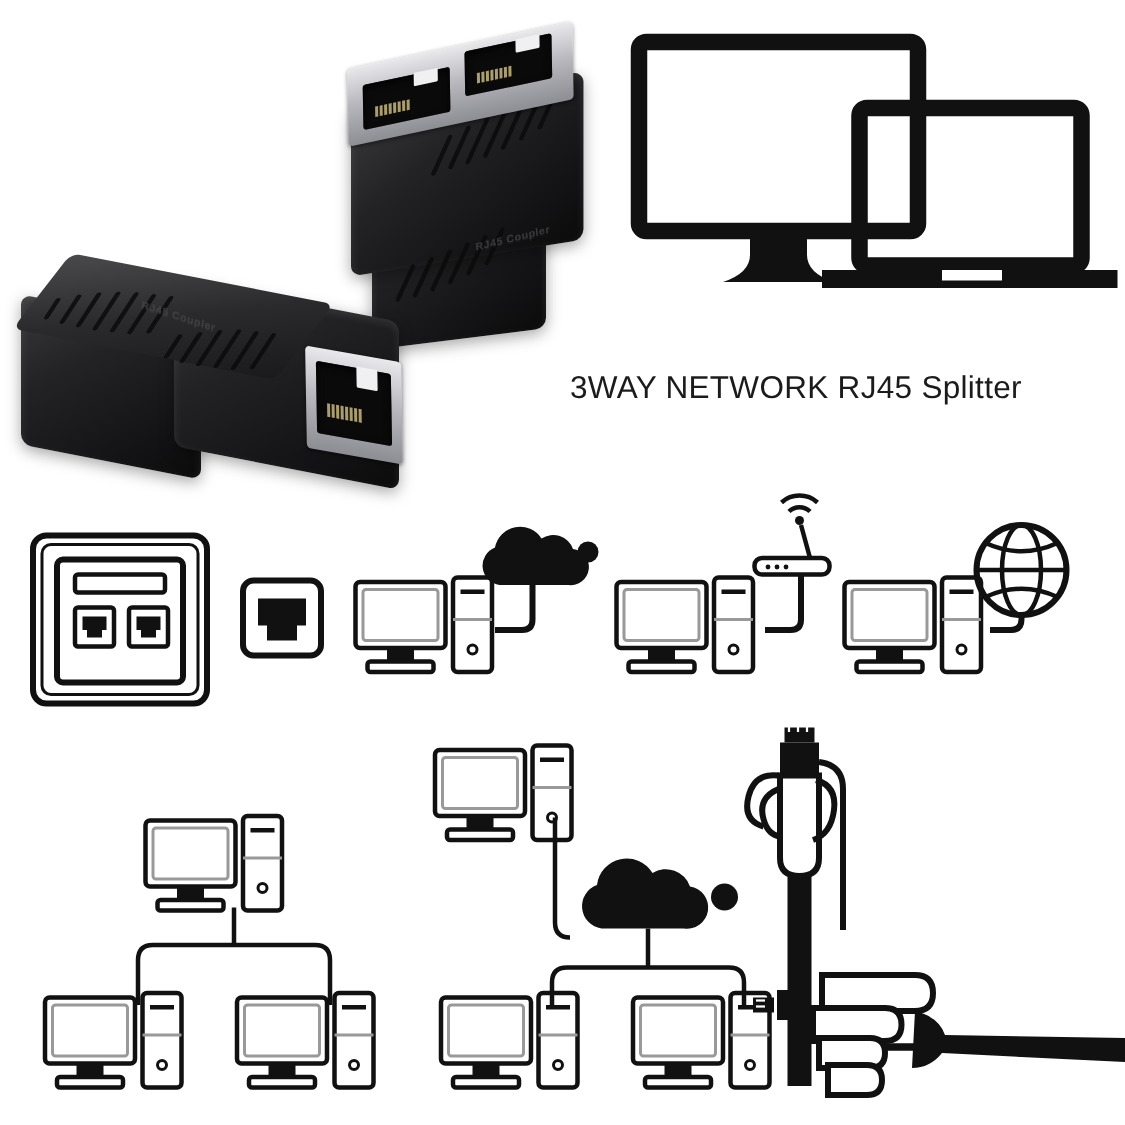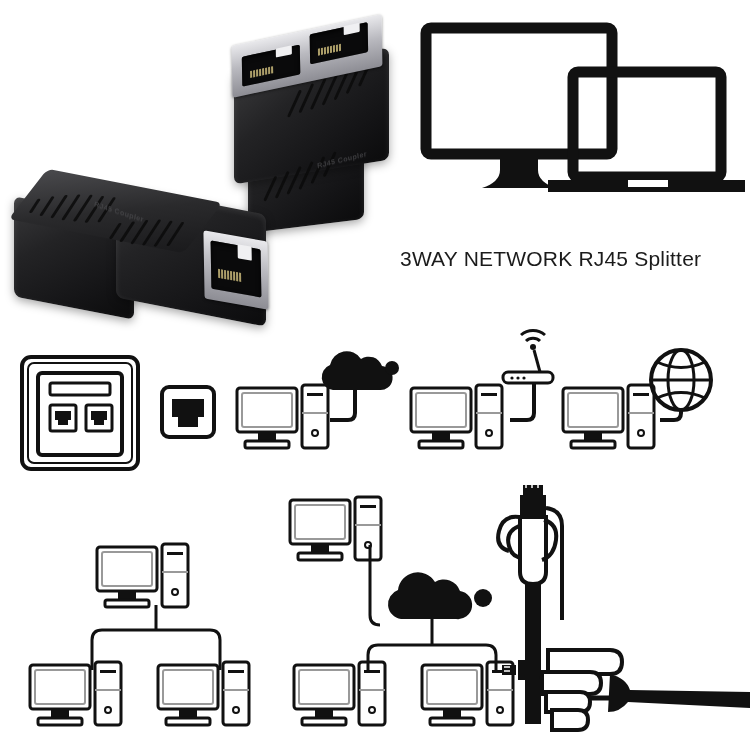--- a/index.html
+++ b/index.html
@@ -162,21 +162,21 @@
       <path d="M80 134 L80 150 Q80 162 62 168 L136 168 Q118 162 118 150 L118 134 Z" fill="#111"></path>
     </g>
 
     <g>
       <rect x="153" y="52" width="148" height="105" rx="5" fill="none" stroke="#111" stroke-width="11"></rect>
       <path d="M128 160 L325 160 L325 172 L128 172 Z" fill="#111"></path>
       <rect x="208" y="160" width="40" height="7" fill="#fff"></rect>
     </g>
   </svg>
 
-  <div class="title" style="left:400px;top:247px;">3WAY NETWORK RJ45 Splitter</div>
+  <div class="title" style="left:380px;top:247px;">3WAY NETWORK RJ45 Splitter</div>
 
   <svg class="abs" style="left:0px;top:325px;" width="750" height="140" viewBox="0 0 750 140">
 
     <g>
       <rect x="22" y="32" width="116" height="112" rx="9" fill="none" stroke="#111" stroke-width="4"></rect>
       <rect x="28" y="38" width="104" height="100" rx="6" fill="none" stroke="#111" stroke-width="2"></rect>
       <rect x="38" y="48" width="84" height="82" rx="4" fill="none" stroke="#111" stroke-width="4"></rect>
       <rect x="50" y="58" width="60" height="12" rx="2" fill="none" stroke="#111" stroke-width="3"></rect>
 
       <rect x="50" y="80" width="26" height="26" rx="2" fill="none" stroke="#111" stroke-width="3"></rect>

